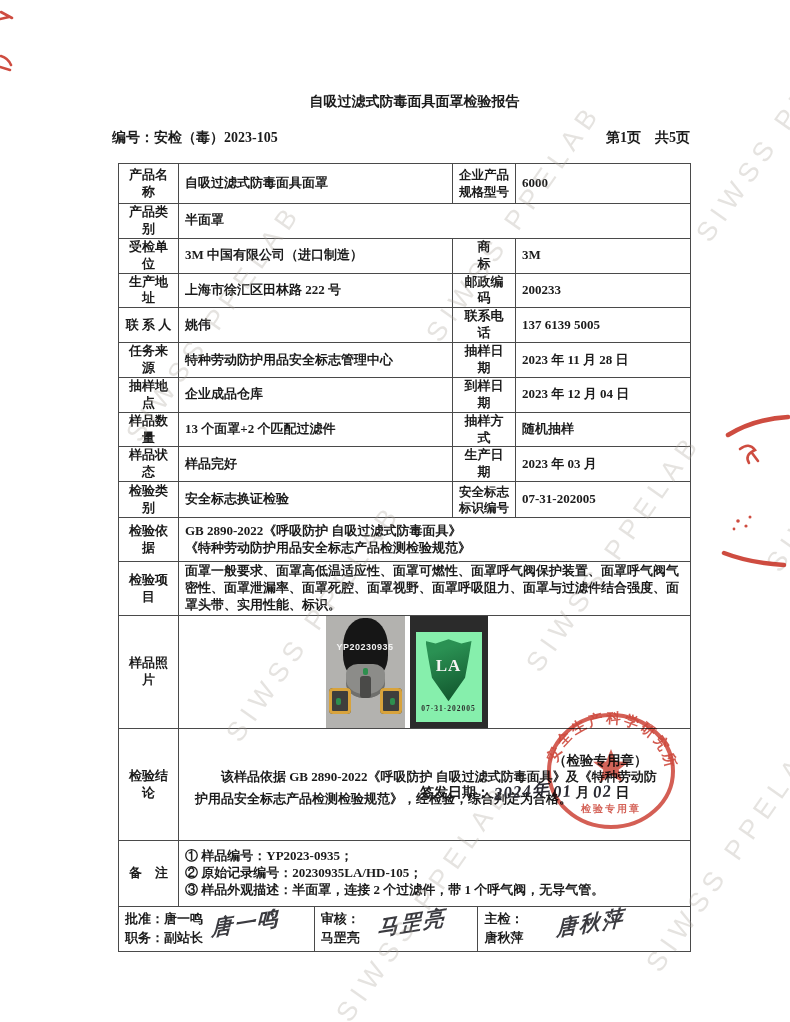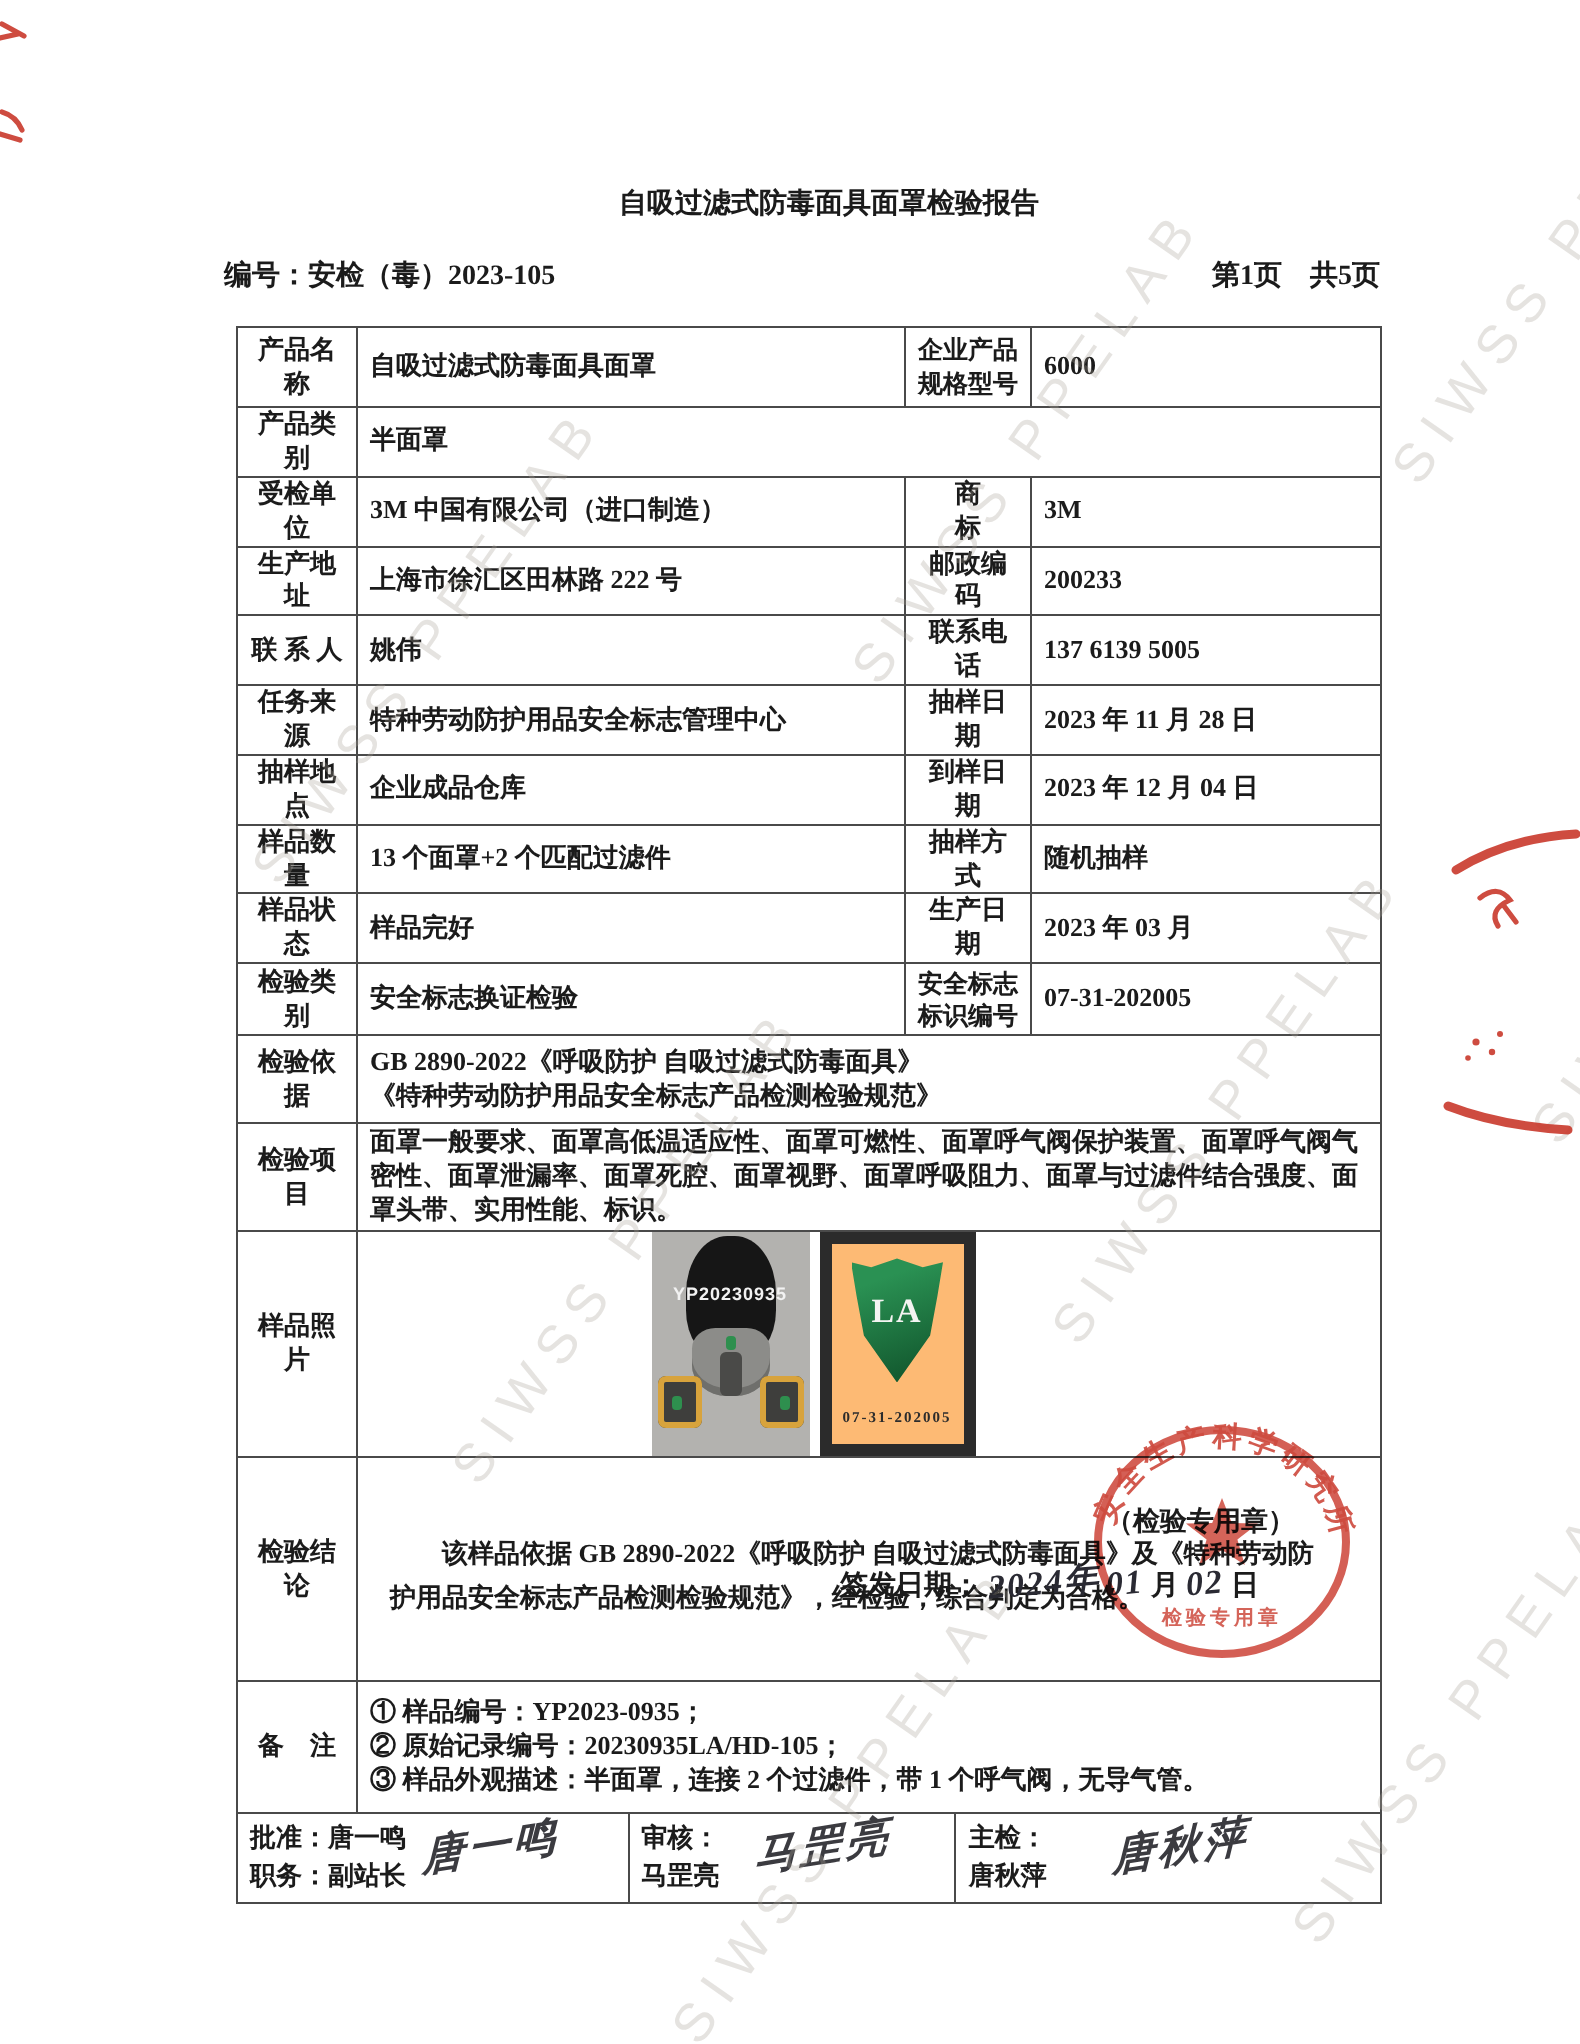--- a/index.html
+++ b/index.html
@@ -42,21 +42,21 @@
   .pm-mask  { position:absolute; left:20px; top:48px; width:39px; height:34px; background:#8c8c89; border-radius:30% 30% 45% 45%; box-shadow:inset 0 -4px 0 #6f6f6c; }
   .pm-cart  { position:absolute; left:34px; top:60px; width:11px; height:22px; background:#4a4a48; border-radius:3px; }
   .pm-filter { position:absolute; top:72px; width:22px; height:26px; background:#3e3e3c; border-radius:4px; box-shadow:inset 0 0 0 3px #d8a33c; }
   .pm-filter.left { left:3px; }  .pm-filter.right { right:3px; }
   .pm-dot { position:absolute; width:5px; height:7px; background:#2e8f4e; border-radius:2px; }
   .pm-caption {
     position:absolute; top:26px; left:0; width:100%; text-align:center;
     font-family:"Liberation Sans",sans-serif; font-size:9px; font-weight:700; color:#f2f2f2; letter-spacing:0.5px;
   }
   .photo-la { position:relative; width:78px; height:112px; background:#2b2b2b; padding:0; }
-  .la-inner { position:absolute; inset:6px; background:#fdba74; }
+  .la-inner { position:absolute; inset:6px; background:#86efac;margin-top:10px; }
   .la-shield {
     position:absolute; left:50%; top:7px; transform:translateX(-50%);
     width:46px; height:62px; background:linear-gradient(160deg,#2a9153 20%,#145c31 85%);
     clip-path:polygon(50% 0%, 78% 7%, 100% 3%, 94% 30%, 86% 62%, 50% 100%, 14% 62%, 6% 30%, 0% 3%, 22% 7%);
   }
   .la-text { position:absolute; top:16px; left:0; width:100%; text-align:center; color:#f4f4f2; font-size:17px; font-weight:700; letter-spacing:1px; }
   .la-number { position:absolute; bottom:9px; left:0; width:100%; text-align:center; font-size:7.5px; font-weight:700; color:#2c2c2c; letter-spacing:1px; }
   
   td.conclusion-cell { vertical-align:top; }
   .conclusion-text { padding:6px 18px 0 10px; text-indent:2em; line-height:1.7; }

